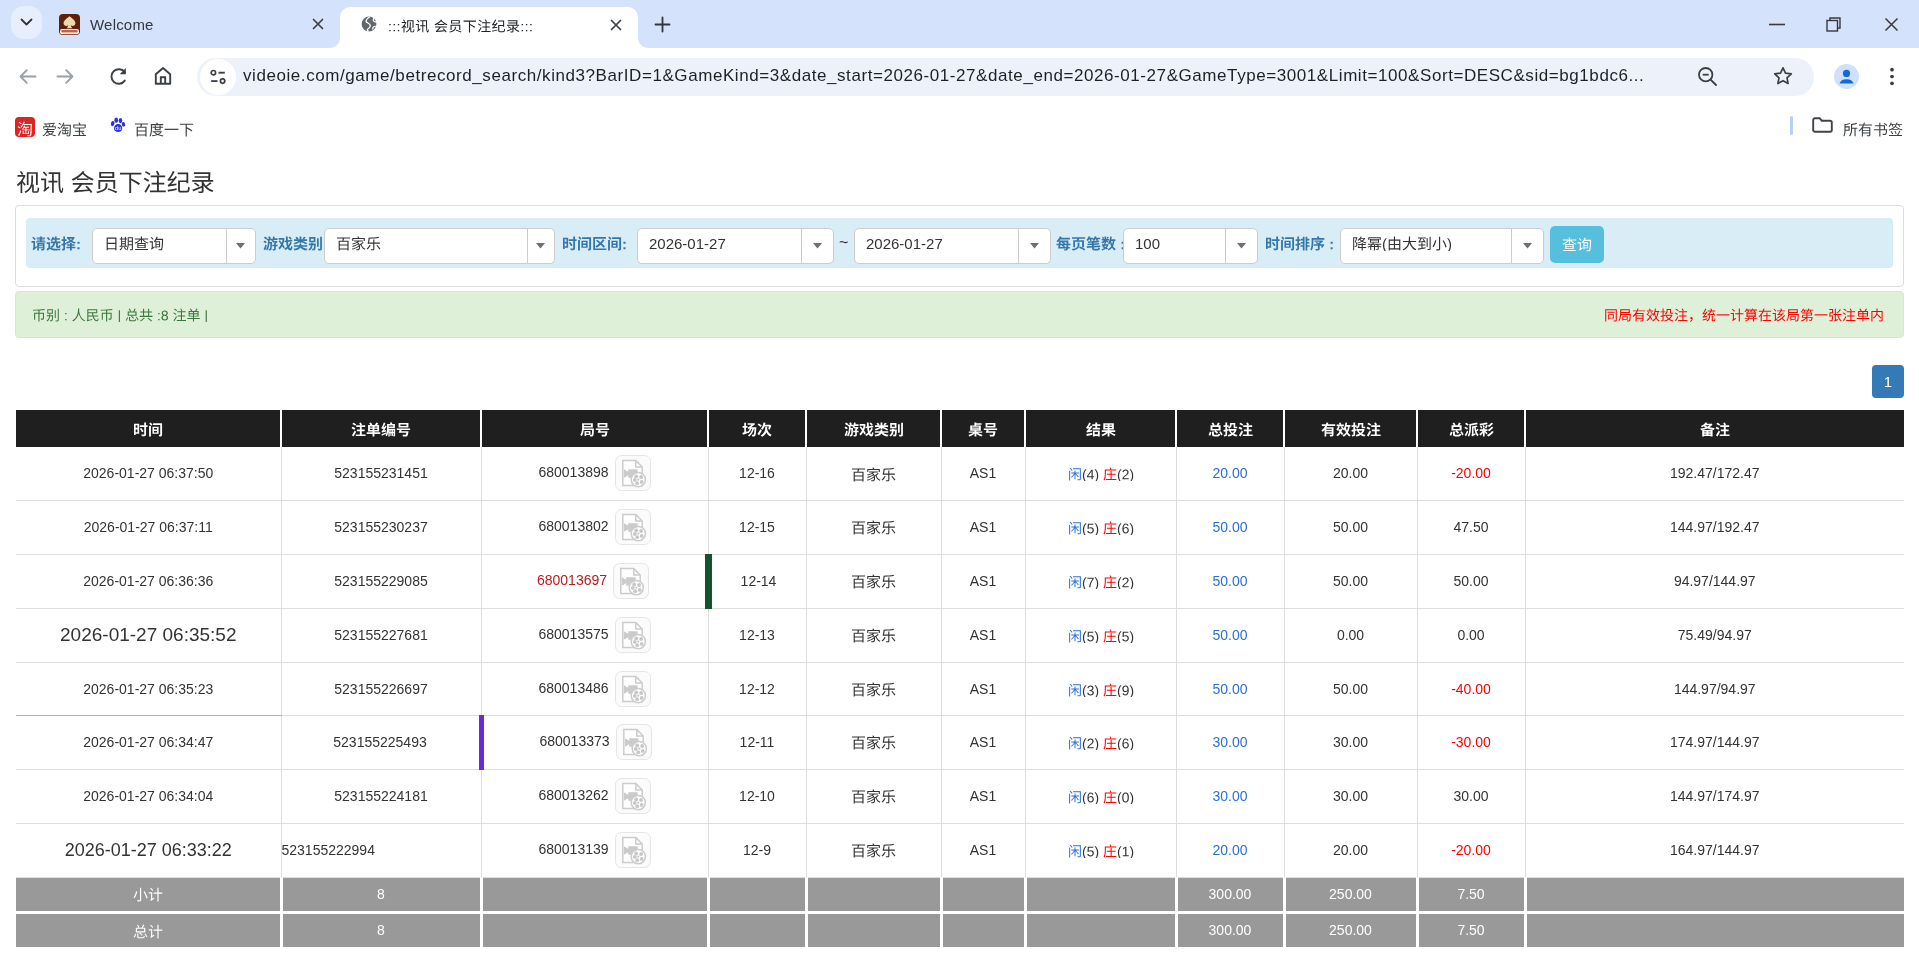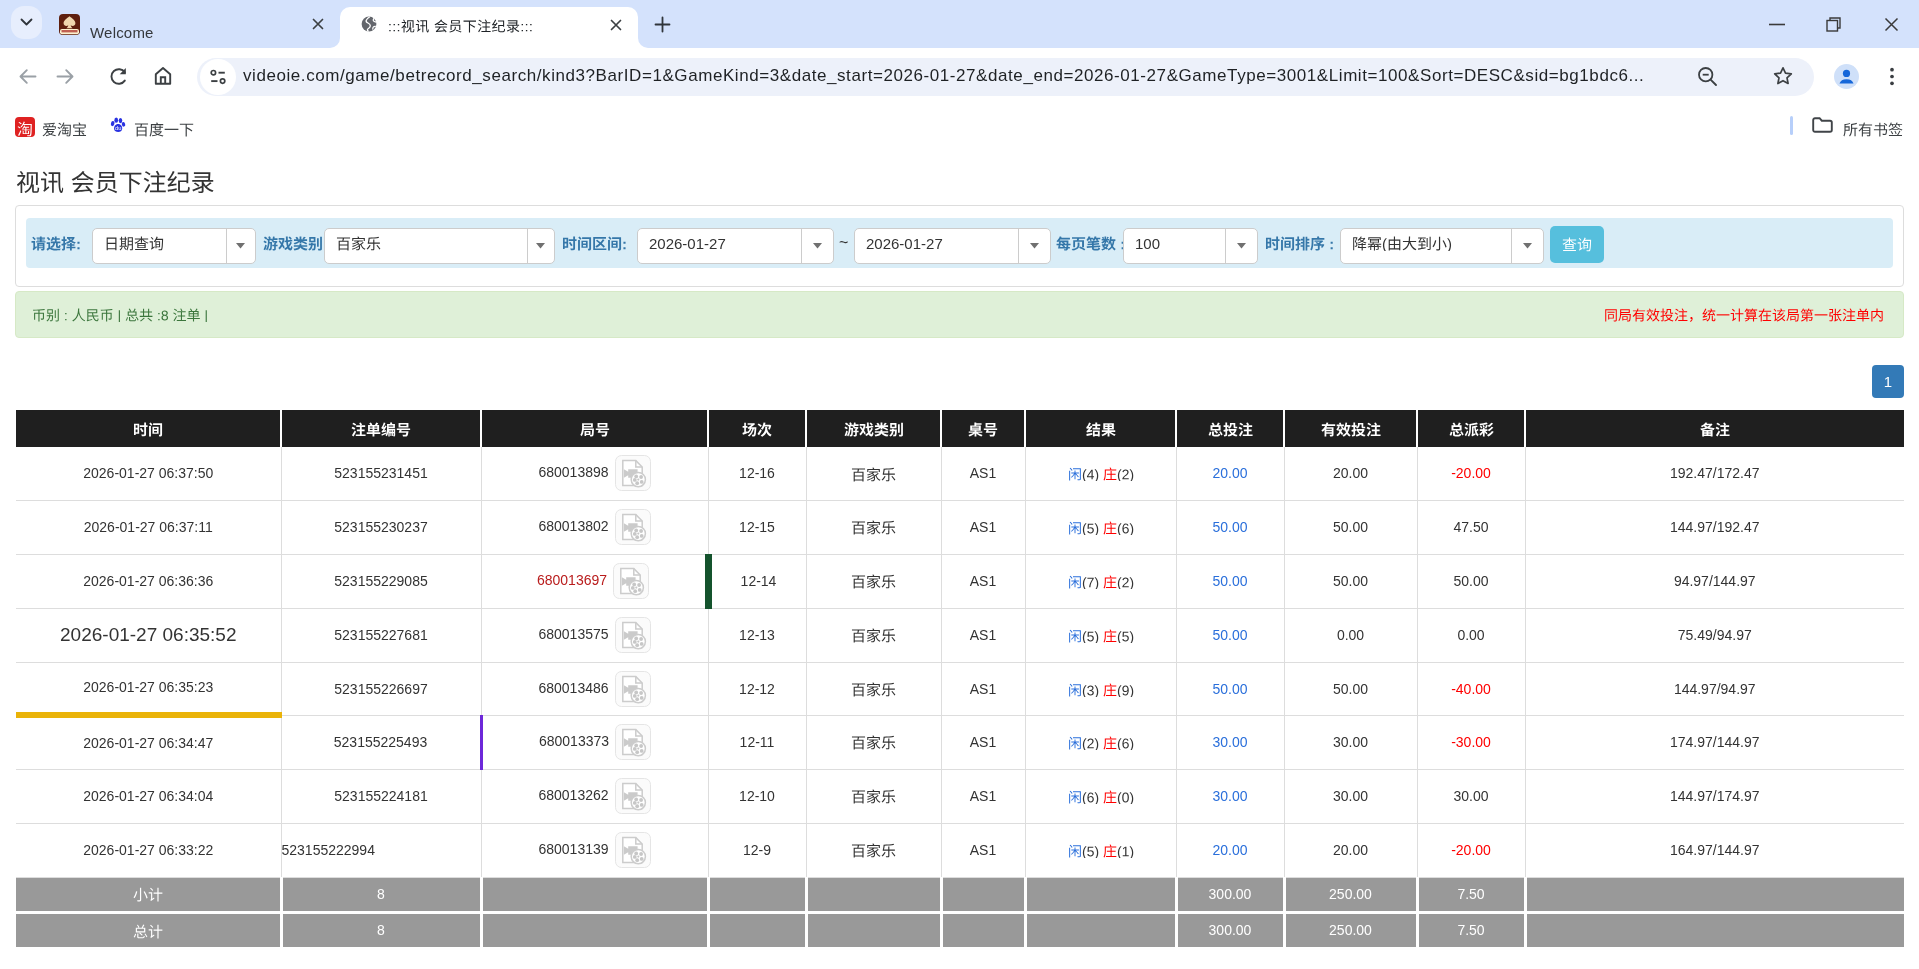--- a/index.html
+++ b/index.html
@@ -119,21 +119,21 @@
 <div class="ab" style="left:11px;top:6px;width:31px;height:33px;border-radius:13px;background:#e7eefd"></div>
 <svg class="ab" style="left:19px;top:16px" width="15" height="13" viewBox="0 0 15 13">
     <path d="M2.5 3.5 L7.5 8.5 L12.5 3.5" stroke="#30353b" stroke-width="1.8" fill="none" stroke-linecap="round" stroke-linejoin="round"></path>
   </svg>
 <svg class="ab" style="left:59px;top:14px" width="21" height="21" viewBox="0 0 21 21">
 <rect x="0" y="0" width="21" height="21" rx="4" fill="#5e1f0e"></rect>
 <rect x="1" y="15" width="19" height="5.2" rx="2" fill="#fdf2cf"></rect>
 <path d="M10.5 2.2 C7.2 4.8 4.4 6.8 4.6 9.4 C4.8 11.8 7.4 12.6 9.3 11.3 C9.0 12.8 8.2 13.6 7.4 14.2 L13.6 14.2 C12.8 13.6 12.0 12.8 11.7 11.3 C13.6 12.6 16.2 11.8 16.4 9.4 C16.6 6.8 13.8 4.8 10.5 2.2 Z" fill="#efd7ae"></path>
 <rect x="2.5" y="16" width="16" height="2.4" fill="#b5473c" opacity="0.85"></rect>
 </svg>
-<div class="ab" style="left:90px;top:24px;font-size:15px;color:#35383c;letter-spacing:0.2px">Welcome</div>
+<div class="ab" style="left:90px;top:16px;font-size:15px;color:#35383c;letter-spacing:0.2px">Welcome</div>
 <svg class="ab" style="left:311px;top:17px" width="14" height="14" viewBox="0 0 14 14">
     <path d="M2.5 2.5 L11.5 11.5 M11.5 2.5 L2.5 11.5" stroke="#3c4043" stroke-width="1.7" stroke-linecap="round"></path>
   </svg>
 <div class="ab" style="left:340px;top:7px;width:298px;height:41px;background:#fff;border-radius:10px 10px 0 0"></div>
 <div class="ab" style="left:330px;top:38px;width:10px;height:10px;background:#fff"></div>
 <div class="ab" style="left:330px;top:38px;width:10px;height:10px;background:#d4e2fc;border-bottom-right-radius:10px"></div>
 <div class="ab" style="left:638px;top:38px;width:10px;height:10px;background:#fff"></div>
 <div class="ab" style="left:638px;top:38px;width:10px;height:10px;background:#d4e2fc;border-bottom-left-radius:10px"></div>
 <svg class="ab" style="left:361px;top:16px" width="16" height="16" viewBox="0 0 16 16">
 <circle cx="8" cy="8" r="7.4" fill="#63666c"></circle>
@@ -806,21 +806,21 @@
                 <use href="#g51" x="4389.2"></use>
               </g>
             </g>
           </svg></td>
         <td style="border-left:1px solid #ddd;border-bottom:1px solid #ddd;text-align:center;vertical-align:middle;font-size:14px;color:#333"><span style="color:#2a6fdb">50.00</span></td>
         <td style="border-left:1px solid #ddd;border-bottom:1px solid #ddd;text-align:center;vertical-align:middle;font-size:14px;color:#333"><span>0.00</span></td>
         <td style="border-left:1px solid #ddd;border-bottom:1px solid #ddd;text-align:center;vertical-align:middle;font-size:14px;color:#333"><span style="color:#333">0.00</span></td>
         <td style="border-left:1px solid #ddd;border-bottom:1px solid #ddd;text-align:center;vertical-align:middle;font-size:14px;color:#333"><span>75.49/94.97</span></td>
       </tr>
       <tr style="height:53px">
-        <td style="border-bottom:6px solid #eab308;text-align:center;vertical-align:middle;font-size:14px;color:#333"><span>2026-01-27 06:35:23</span></td>
+        <td style="border-bottom:1px solid #eab308;text-align:center;vertical-align:middle;font-size:14px;color:#333"><span>2026-01-27 06:35:23</span></td>
         <td style="border-left:1px solid #ddd;border-bottom:1px solid #ddd;text-align:center;vertical-align:middle;font-size:14px;color:#333"><span>523155226697</span></td>
         <td style="border-left:1px solid #ddd;border-bottom:1px solid #ddd;text-align:center;vertical-align:middle;font-size:14px;color:#333"><span>680013486</span><svg style="vertical-align:middle;margin-left:6px" width="36" height="36" viewBox="0 0 36 36">
 <rect x="0.5" y="0.5" width="35" height="35" rx="6" fill="#fbfbfb" stroke="#e5e5e5"></rect>
 <path d="M7.8 5.6 H20.8 L27.2 12 V30.4 H7.8 Z" fill="#fff" stroke="#ccc" stroke-width="1.5"></path>
 <path d="M20.8 5.6 V12 H27.2" fill="none" stroke="#ccc" stroke-width="1.5"></path>
 <path d="M8.9 14.2 L13.2 16.8 V14.2 H22.6 V22.8 H13.2 V20.2 L8.9 22.8 Z" fill="#cbcbcb"></path>
 <circle cx="23.3" cy="24.6" r="7.1" fill="#fff" stroke="#ccc" stroke-width="1.5"></circle>
 <circle cx="23.3" cy="24.6" r="1.1" fill="#c7c7c7"></circle>
 <circle cx="21.2" cy="21.4" r="1.9" fill="#c7c7c7"></circle>
             <circle cx="26.1" cy="22.0" r="1.9" fill="#c7c7c7"></circle>
@@ -860,21 +860,21 @@
             </g>
           </svg></td>
         <td style="border-left:1px solid #ddd;border-bottom:1px solid #ddd;text-align:center;vertical-align:middle;font-size:14px;color:#333"><span style="color:#2a6fdb">50.00</span></td>
         <td style="border-left:1px solid #ddd;border-bottom:1px solid #ddd;text-align:center;vertical-align:middle;font-size:14px;color:#333"><span>50.00</span></td>
         <td style="border-left:1px solid #ddd;border-bottom:1px solid #ddd;text-align:center;vertical-align:middle;font-size:14px;color:#333"><span style="color:#ff0000">-40.00</span></td>
         <td style="border-left:1px solid #ddd;border-bottom:1px solid #ddd;text-align:center;vertical-align:middle;font-size:14px;color:#333"><span>144.97/94.97</span></td>
       </tr>
       <tr style="height:54px">
         <td style="border-bottom:1px solid #ddd;text-align:center;vertical-align:middle;font-size:14px;color:#333"><span>2026-01-27 06:34:47</span></td>
         <td style="border-left:1px solid #ddd;border-bottom:1px solid #ddd;text-align:center;vertical-align:middle;font-size:14px;color:#333"><span>523155225493</span></td>
-        <td style="border-left:3px solid #6d28d9;border-bottom:1px solid #ddd;text-align:center;vertical-align:middle;font-size:14px;color:#333"><span>680013373</span><svg style="vertical-align:middle;margin-left:6px" width="36" height="36" viewBox="0 0 36 36">
+        <td style="border-left:5px solid #6d28d9;border-bottom:1px solid #ddd;text-align:center;vertical-align:middle;font-size:14px;color:#333"><span>680013373</span><svg style="vertical-align:middle;margin-left:6px" width="36" height="36" viewBox="0 0 36 36">
 <rect x="0.5" y="0.5" width="35" height="35" rx="6" fill="#fbfbfb" stroke="#e5e5e5"></rect>
 <path d="M7.8 5.6 H20.8 L27.2 12 V30.4 H7.8 Z" fill="#fff" stroke="#ccc" stroke-width="1.5"></path>
 <path d="M20.8 5.6 V12 H27.2" fill="none" stroke="#ccc" stroke-width="1.5"></path>
 <path d="M8.9 14.2 L13.2 16.8 V14.2 H22.6 V22.8 H13.2 V20.2 L8.9 22.8 Z" fill="#cbcbcb"></path>
 <circle cx="23.3" cy="24.6" r="7.1" fill="#fff" stroke="#ccc" stroke-width="1.5"></circle>
 <circle cx="23.3" cy="24.6" r="1.1" fill="#c7c7c7"></circle>
 <circle cx="21.2" cy="21.4" r="1.9" fill="#c7c7c7"></circle>
             <circle cx="26.1" cy="22.0" r="1.9" fill="#c7c7c7"></circle>
 <circle cx="26.7" cy="26.9" r="1.9" fill="#c7c7c7"></circle>
             <circle cx="22.2" cy="28.2" r="1.9" fill="#c7c7c7"></circle>
@@ -962,21 +962,21 @@
                 <use href="#g51" x="4389.2"></use>
               </g>
             </g>
           </svg></td>
         <td style="border-left:1px solid #ddd;border-bottom:1px solid #ddd;text-align:center;vertical-align:middle;font-size:14px;color:#333"><span style="color:#2a6fdb">30.00</span></td>
         <td style="border-left:1px solid #ddd;border-bottom:1px solid #ddd;text-align:center;vertical-align:middle;font-size:14px;color:#333"><span>30.00</span></td>
         <td style="border-left:1px solid #ddd;border-bottom:1px solid #ddd;text-align:center;vertical-align:middle;font-size:14px;color:#333"><span style="color:#333">30.00</span></td>
         <td style="border-left:1px solid #ddd;border-bottom:1px solid #ddd;text-align:center;vertical-align:middle;font-size:14px;color:#333"><span>144.97/174.97</span></td>
       </tr>
       <tr style="height:54px">
-        <td style="border-bottom:1px solid #ddd;text-align:center;vertical-align:middle;font-size:14px;color:#333"><span>2026-01-27 06:33:22</span></td>
+        <td style="border-bottom:1px solid #ddd;text-align:center;vertical-align:middle;font-size:18px;color:#333"><span>2026-01-27 06:33:22</span></td>
         <td style="border-left:1px solid #ddd;border-bottom:1px solid #ddd;vertical-align:middle;font-size:14px;color:#333"><span>523155222994</span></td>
         <td style="border-left:1px solid #ddd;border-bottom:1px solid #ddd;text-align:center;vertical-align:middle;font-size:14px;color:#333"><span>680013139</span><svg style="vertical-align:middle;margin-left:6px" width="36" height="36" viewBox="0 0 36 36">
 <rect x="0.5" y="0.5" width="35" height="35" rx="6" fill="#fbfbfb" stroke="#e5e5e5"></rect>
 <path d="M7.8 5.6 H20.8 L27.2 12 V30.4 H7.8 Z" fill="#fff" stroke="#ccc" stroke-width="1.5"></path>
 <path d="M20.8 5.6 V12 H27.2" fill="none" stroke="#ccc" stroke-width="1.5"></path>
 <path d="M8.9 14.2 L13.2 16.8 V14.2 H22.6 V22.8 H13.2 V20.2 L8.9 22.8 Z" fill="#cbcbcb"></path>
 <circle cx="23.3" cy="24.6" r="7.1" fill="#fff" stroke="#ccc" stroke-width="1.5"></circle>
 <circle cx="23.3" cy="24.6" r="1.1" fill="#c7c7c7"></circle>
 <circle cx="21.2" cy="21.4" r="1.9" fill="#c7c7c7"></circle>
             <circle cx="26.1" cy="22.0" r="1.9" fill="#c7c7c7"></circle>

